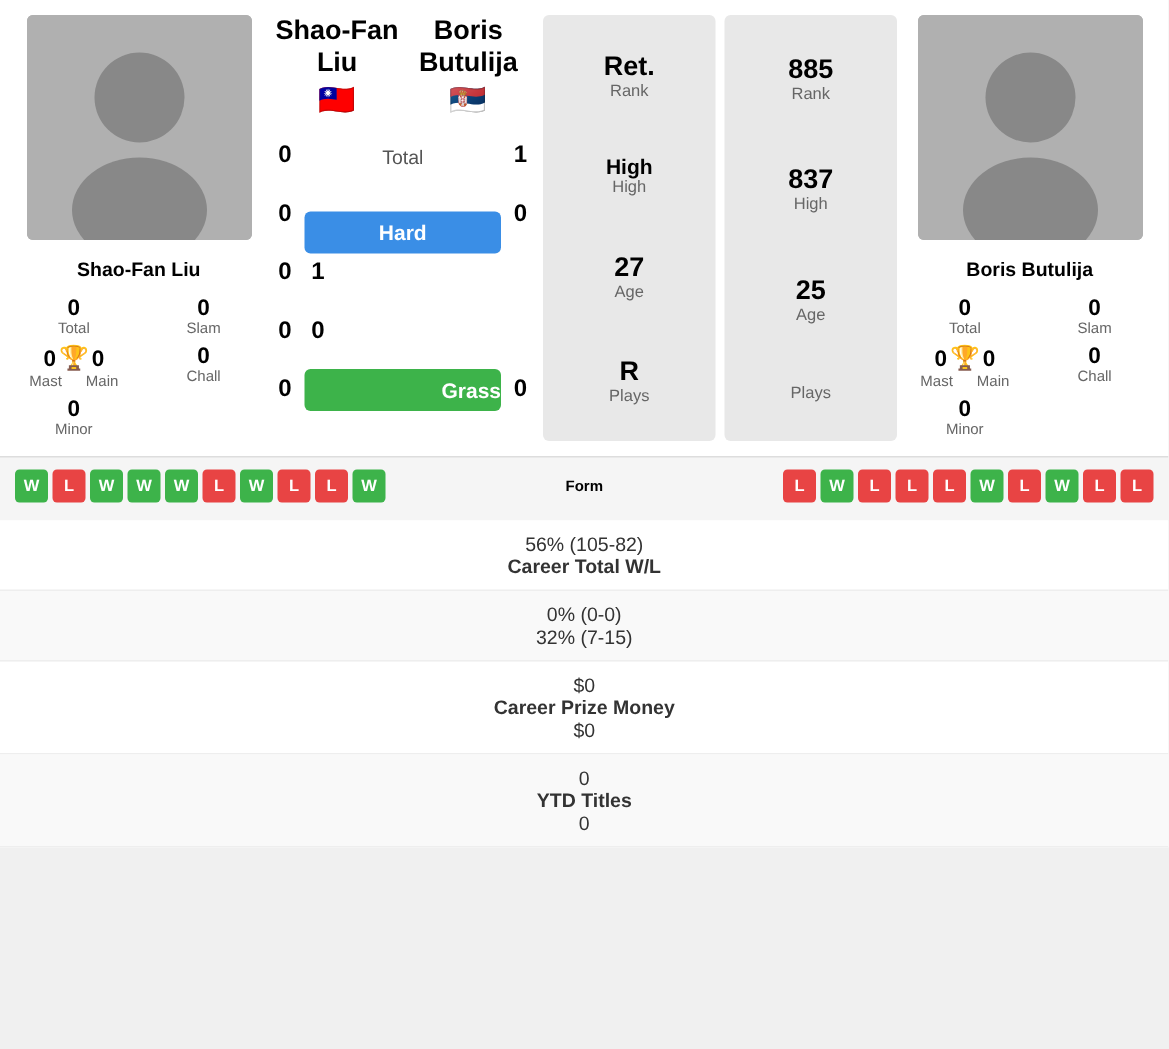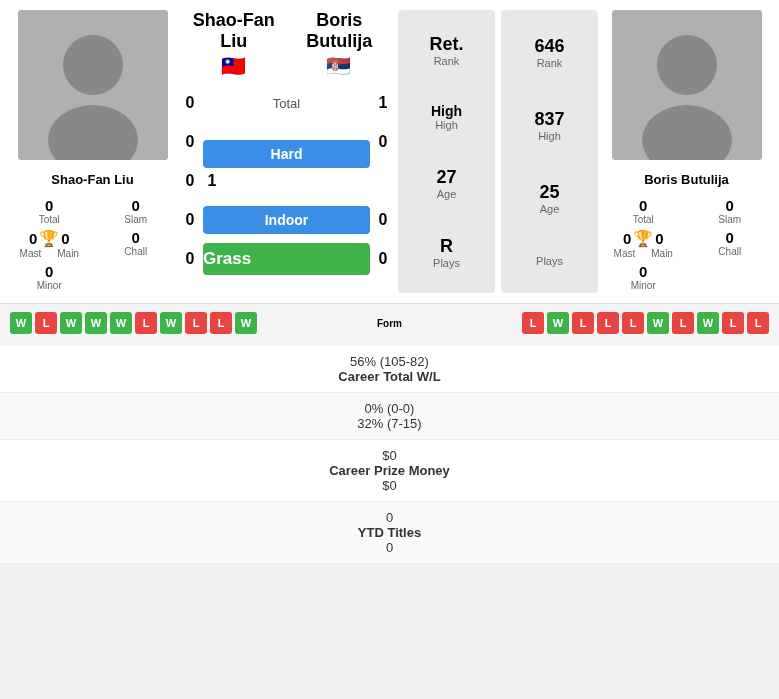--- a/index.html
+++ b/index.html
@@ -149,21 +149,21 @@
     .center-panel {
       flex: 1;
       display: flex;
       flex-direction: column;
       gap: 3px;
     }
 
     .stats-panel {
       background: #e8e8e8;
       border-radius: 4px;
-      width: 97px;
+      width: 115px;
       flex-shrink: 0;
       display: flex;
       flex-direction: column;
       align-items: center;
       justify-content: space-around;
       padding: 6px 4px;
     }
 
     .stats-panel-item {
       text-align: center;
@@ -313,26 +313,25 @@
         <span class="score-num-left">0</span>
         <div class="court-badge court-hard" style="flex:1;text-align:center;color:#fff;font-weight:bold;font-size:14px;padding:6px 0;border-radius:4px;">Hard</div>
         <span class="score-num-right">0</span>
       </div>
       <div class="score-line">
         <span class="score-num-left">0</span>
         <span class="score-num-right">1</span>
       </div>
       <div class="score-line">
         <span class="score-num-left">0</span>
-        <div class="court-badge court-indoor" style="flex:1;text-align:center;color:#fff;font-weight:bold;font-size:14px;padding:6px 0;border-radius:4px;">Indoor</div>
         <span class="score-num-right">0</span>
       </div>
       <div class="score-line">
         <span class="score-num-left">0</span>
-        <div class="court-badge court-grass" style="flex:1;text-align:left;color:#fff;font-weight:bold;font-size:17px;padding:6px 0;border-radius:4px;">Grass</div>
+        <div class="court-badge court-grass" style="flex:1;text-align:right;color:#fff;font-weight:bold;font-size:14px;padding:6px 0;border-radius:4px;">Grass</div>
         <span class="score-num-right">0</span>
       </div>
 
     </div>
 
     <div class="stats-panel">
       <div class="stats-panel-item">
         <div class="stats-panel-value">Ret.</div>
         <div class="stats-panel-label">Rank</div>
       </div>
@@ -345,21 +344,21 @@
         <div class="stats-panel-label">Age</div>
       </div>
       <div class="stats-panel-item">
         <div class="stats-panel-value">R</div>
         <div class="stats-panel-label">Plays</div>
       </div>
     </div>
 
     <div class="stats-panel">
       <div class="stats-panel-item">
-        <div class="stats-panel-value">646</div>
+        <div class="stats-panel-value">885</div>
         <div class="stats-panel-label">Rank</div>
       </div>
       <div class="stats-panel-item">
         <div class="stats-panel-value">837</div>
         <div class="stats-panel-label">High</div>
       </div>
       <div class="stats-panel-item">
         <div class="stats-panel-value">25</div>
         <div class="stats-panel-label">Age</div>
       </div>

